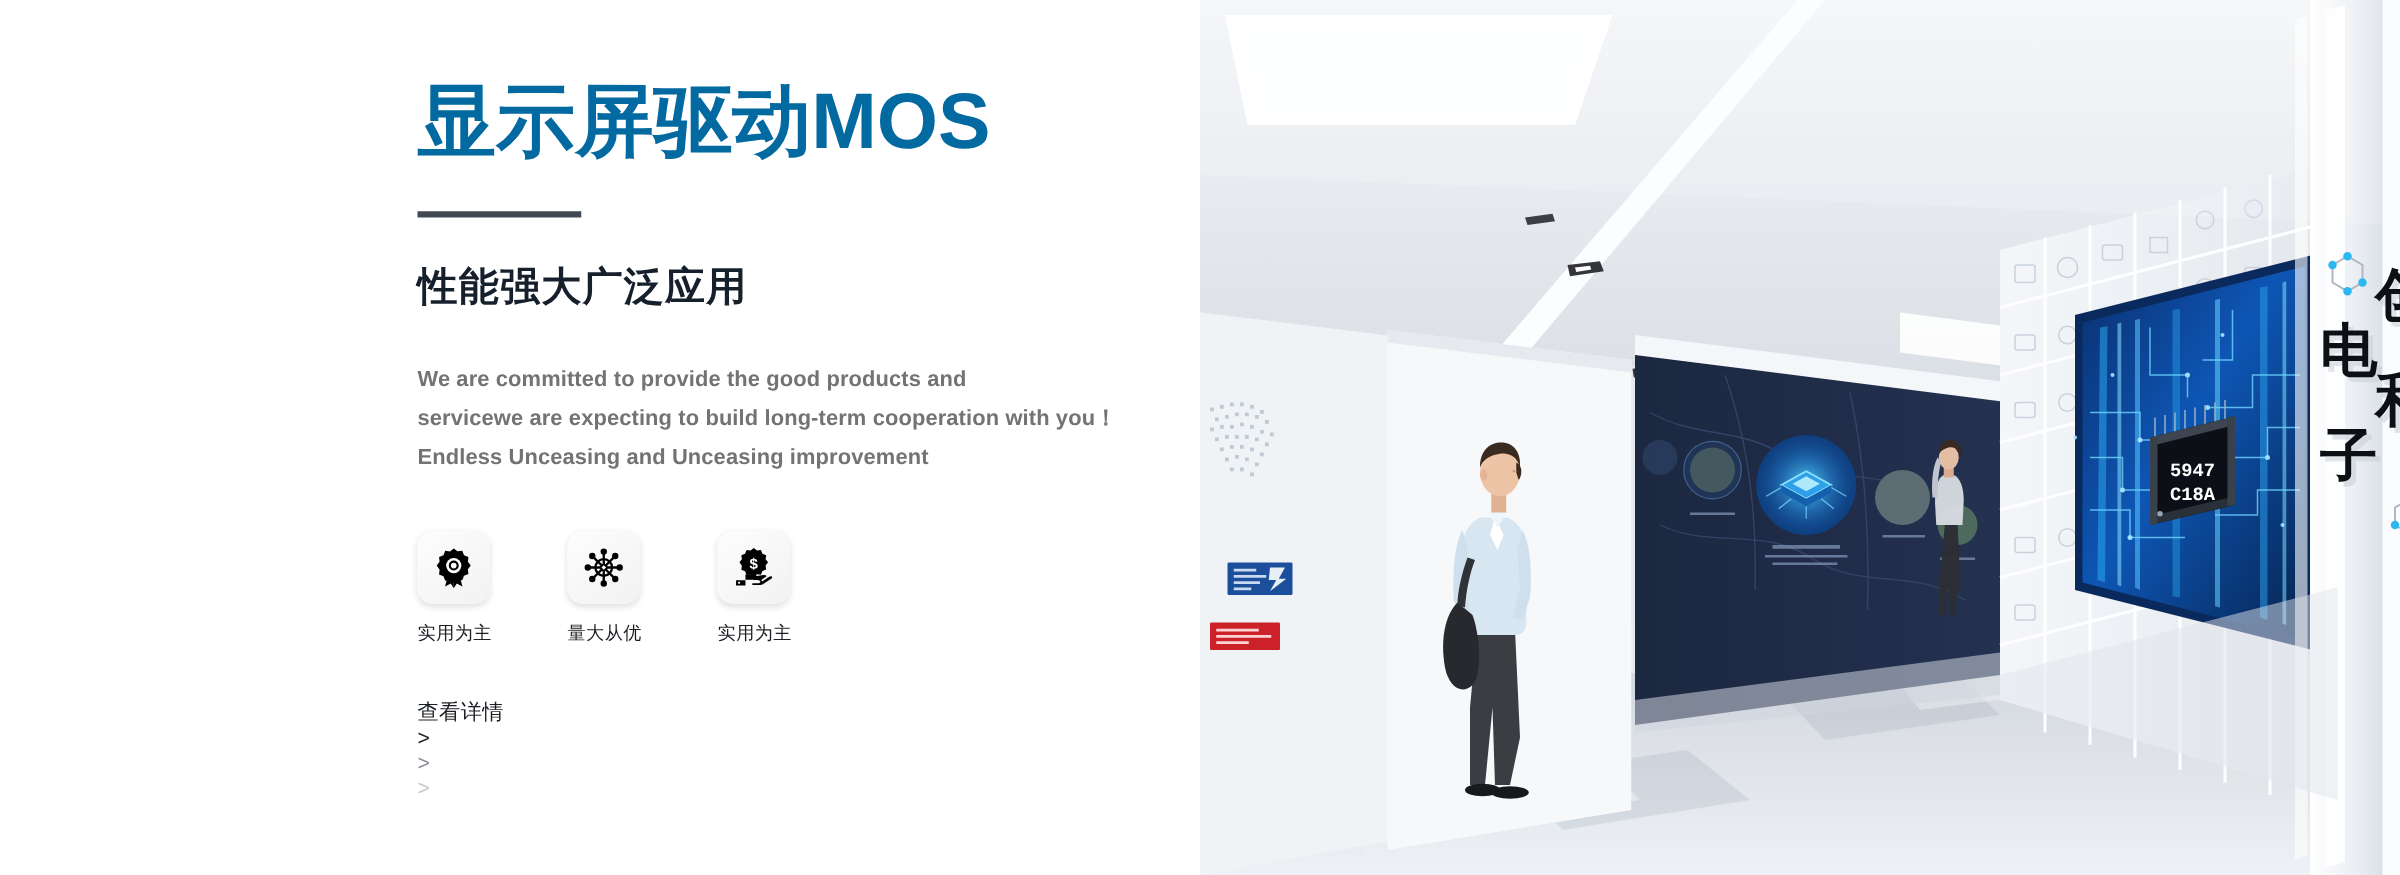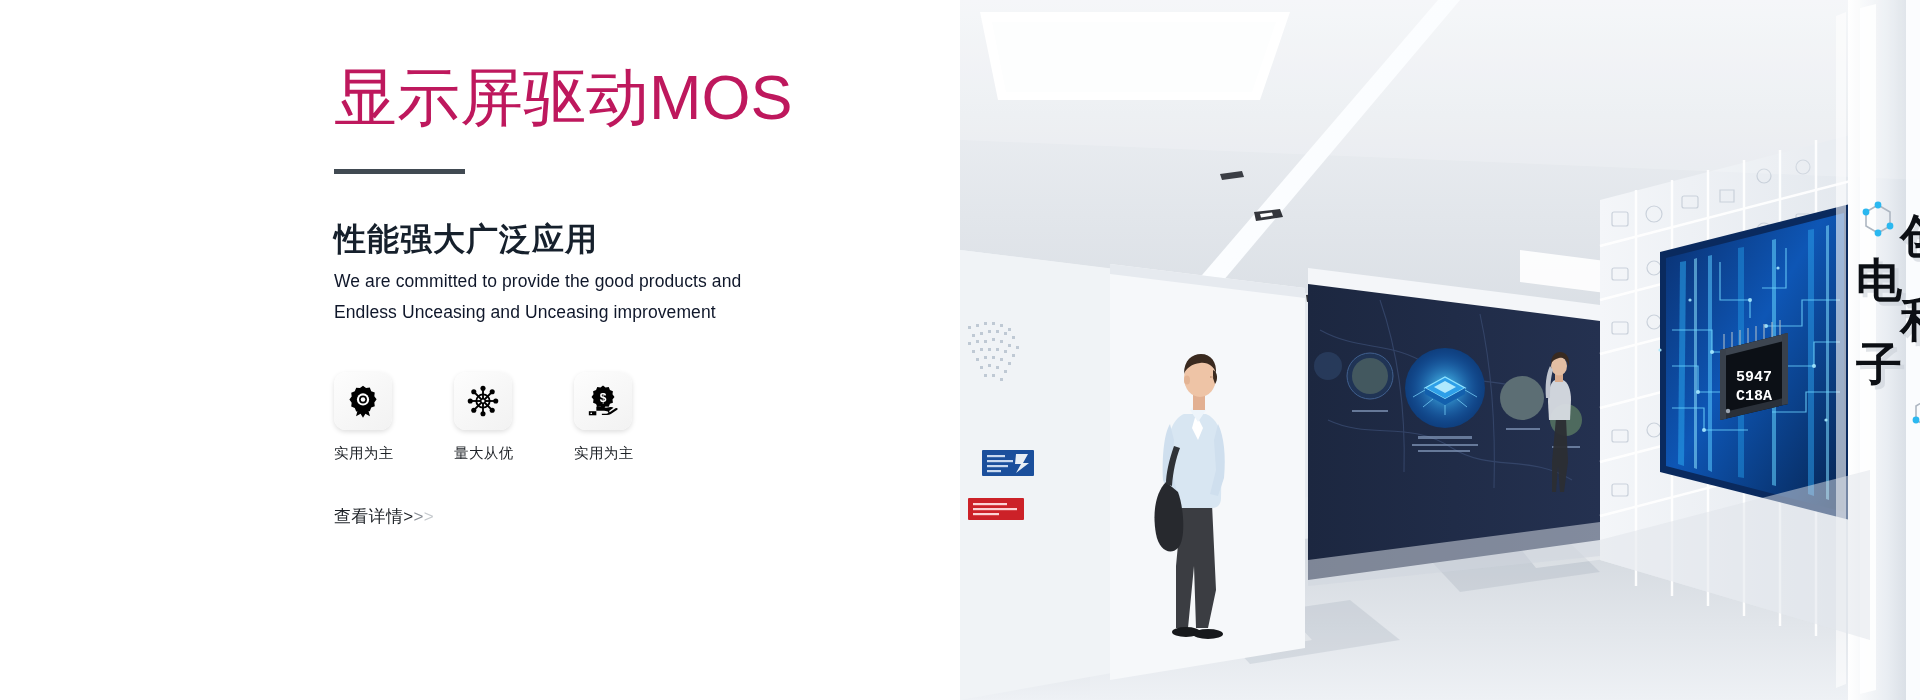--- a/index.html
+++ b/index.html
@@ -12,32 +12,32 @@
   #banner { position:relative; width:1920px; height:700px; background:#fff; display:flex; }
 
   
   #left-panel {
     position:relative; width:960px; height:700px;
     background:#ffffff; flex:0 0 960px;
   }
   #text-block { position:absolute; left:334px; top:62px; width:600px; }
 
   .headline {
-    font-size:63px; line-height:1.12; font-weight:400;
-    color:#be185d; letter-spacing:0px; white-space:nowrap;
+    font-size:63px; line-height:1.12; font-weight:700;
+    color:#0369a1; letter-spacing:0px; white-space:nowrap;
   }
   .divider { margin-top:36px; width:131px; height:5px; background:#414a52; }
 
   .subhead {
-    margin-top:46px; font-size:32px; font-weight:700;
+    margin-top:36px; font-size:32px; font-weight:700;
     color:#16202c; letter-spacing:1px; line-height:1.2;
   }
   .paragraph {
-    margin-top:8px; font-size:17.5px; line-height:31px;
-    color:#0f172a; font-weight:400; letter-spacing:0.1px;
+    margin-top:40px; font-size:17.5px; line-height:31px;
+    color:#737373; font-weight:700; letter-spacing:0.1px;
   }
   .paragraph .pline { white-space:nowrap; }
 
   
   .features { margin-top:44px; display:flex; gap:24px; }
   .feature { width:96px; }
   .feature-badge {
     position:relative; width:58px; height:58px; border-radius:12px;
     background:linear-gradient(145deg,#fdfdfd 0%,#f2f2f2 100%);
     box-shadow:0 2px 5px rgba(0,0,0,.13);
@@ -52,21 +52,21 @@
   .feature-badge svg { display:block; }
   .feature-label {
     margin-top:14px; font-size:14.5px; color:#1b1f24;
     font-weight:400; letter-spacing:.4px; white-space:nowrap;
   }
 
   
   .more-link {
     margin-top:42px; display:inline-flex; align-items:baseline;
     font-size:17px; color:#1b1f24; letter-spacing:.3px;
-    cursor:pointer; text-decoration:none;
+    cursor:pointer; text-decoration:none;flex-direction:column;
   }
   .more-link .chev { font-weight:400; }
   .chev1 { color:#1b1f24; }
   .chev2 { color:#8a8f96; }
   .chev3 { color:#c6cace; }
 
   
   #photo-panel {
     position:relative; width:960px; height:700px; flex:0 0 960px;
     overflow:hidden; background:#e7eaee;
@@ -82,20 +82,21 @@
     <div id="text-block">
 
       <h1 class="headline">显示屏驱动MOS</h1>
 
       <div class="divider"></div>
 
       <h2 class="subhead">性能强大广泛应用</h2>
 
       <div class="paragraph">
         <div class="pline">We are committed to provide the good products and</div>
+        <div class="pline">servicewe are expecting to build long-term cooperation with you！</div>
         <div class="pline">Endless Unceasing and Unceasing improvement</div>
       </div>
 
       
       <div class="features">
 
         <div class="feature">
           <div class="feature-badge">
             <svg width="34" height="34" viewBox="0 0 48 48" aria-hidden="true">
               <path fill="#000" d="M24 2.5l4.3 3.2 5.3-.6 2 5 5 2-.6 5.3 3.2 4.3-3.2 4.3.6 5.3-5 2-2 5-5.3-.6L24 41.5l-4.3-3.2-5.3.6-2-5-5-2 .6-5.3L4.8 21.8l3.2-4.3-.6-5.3 5-2 2-5 5.3.6z"></path>

